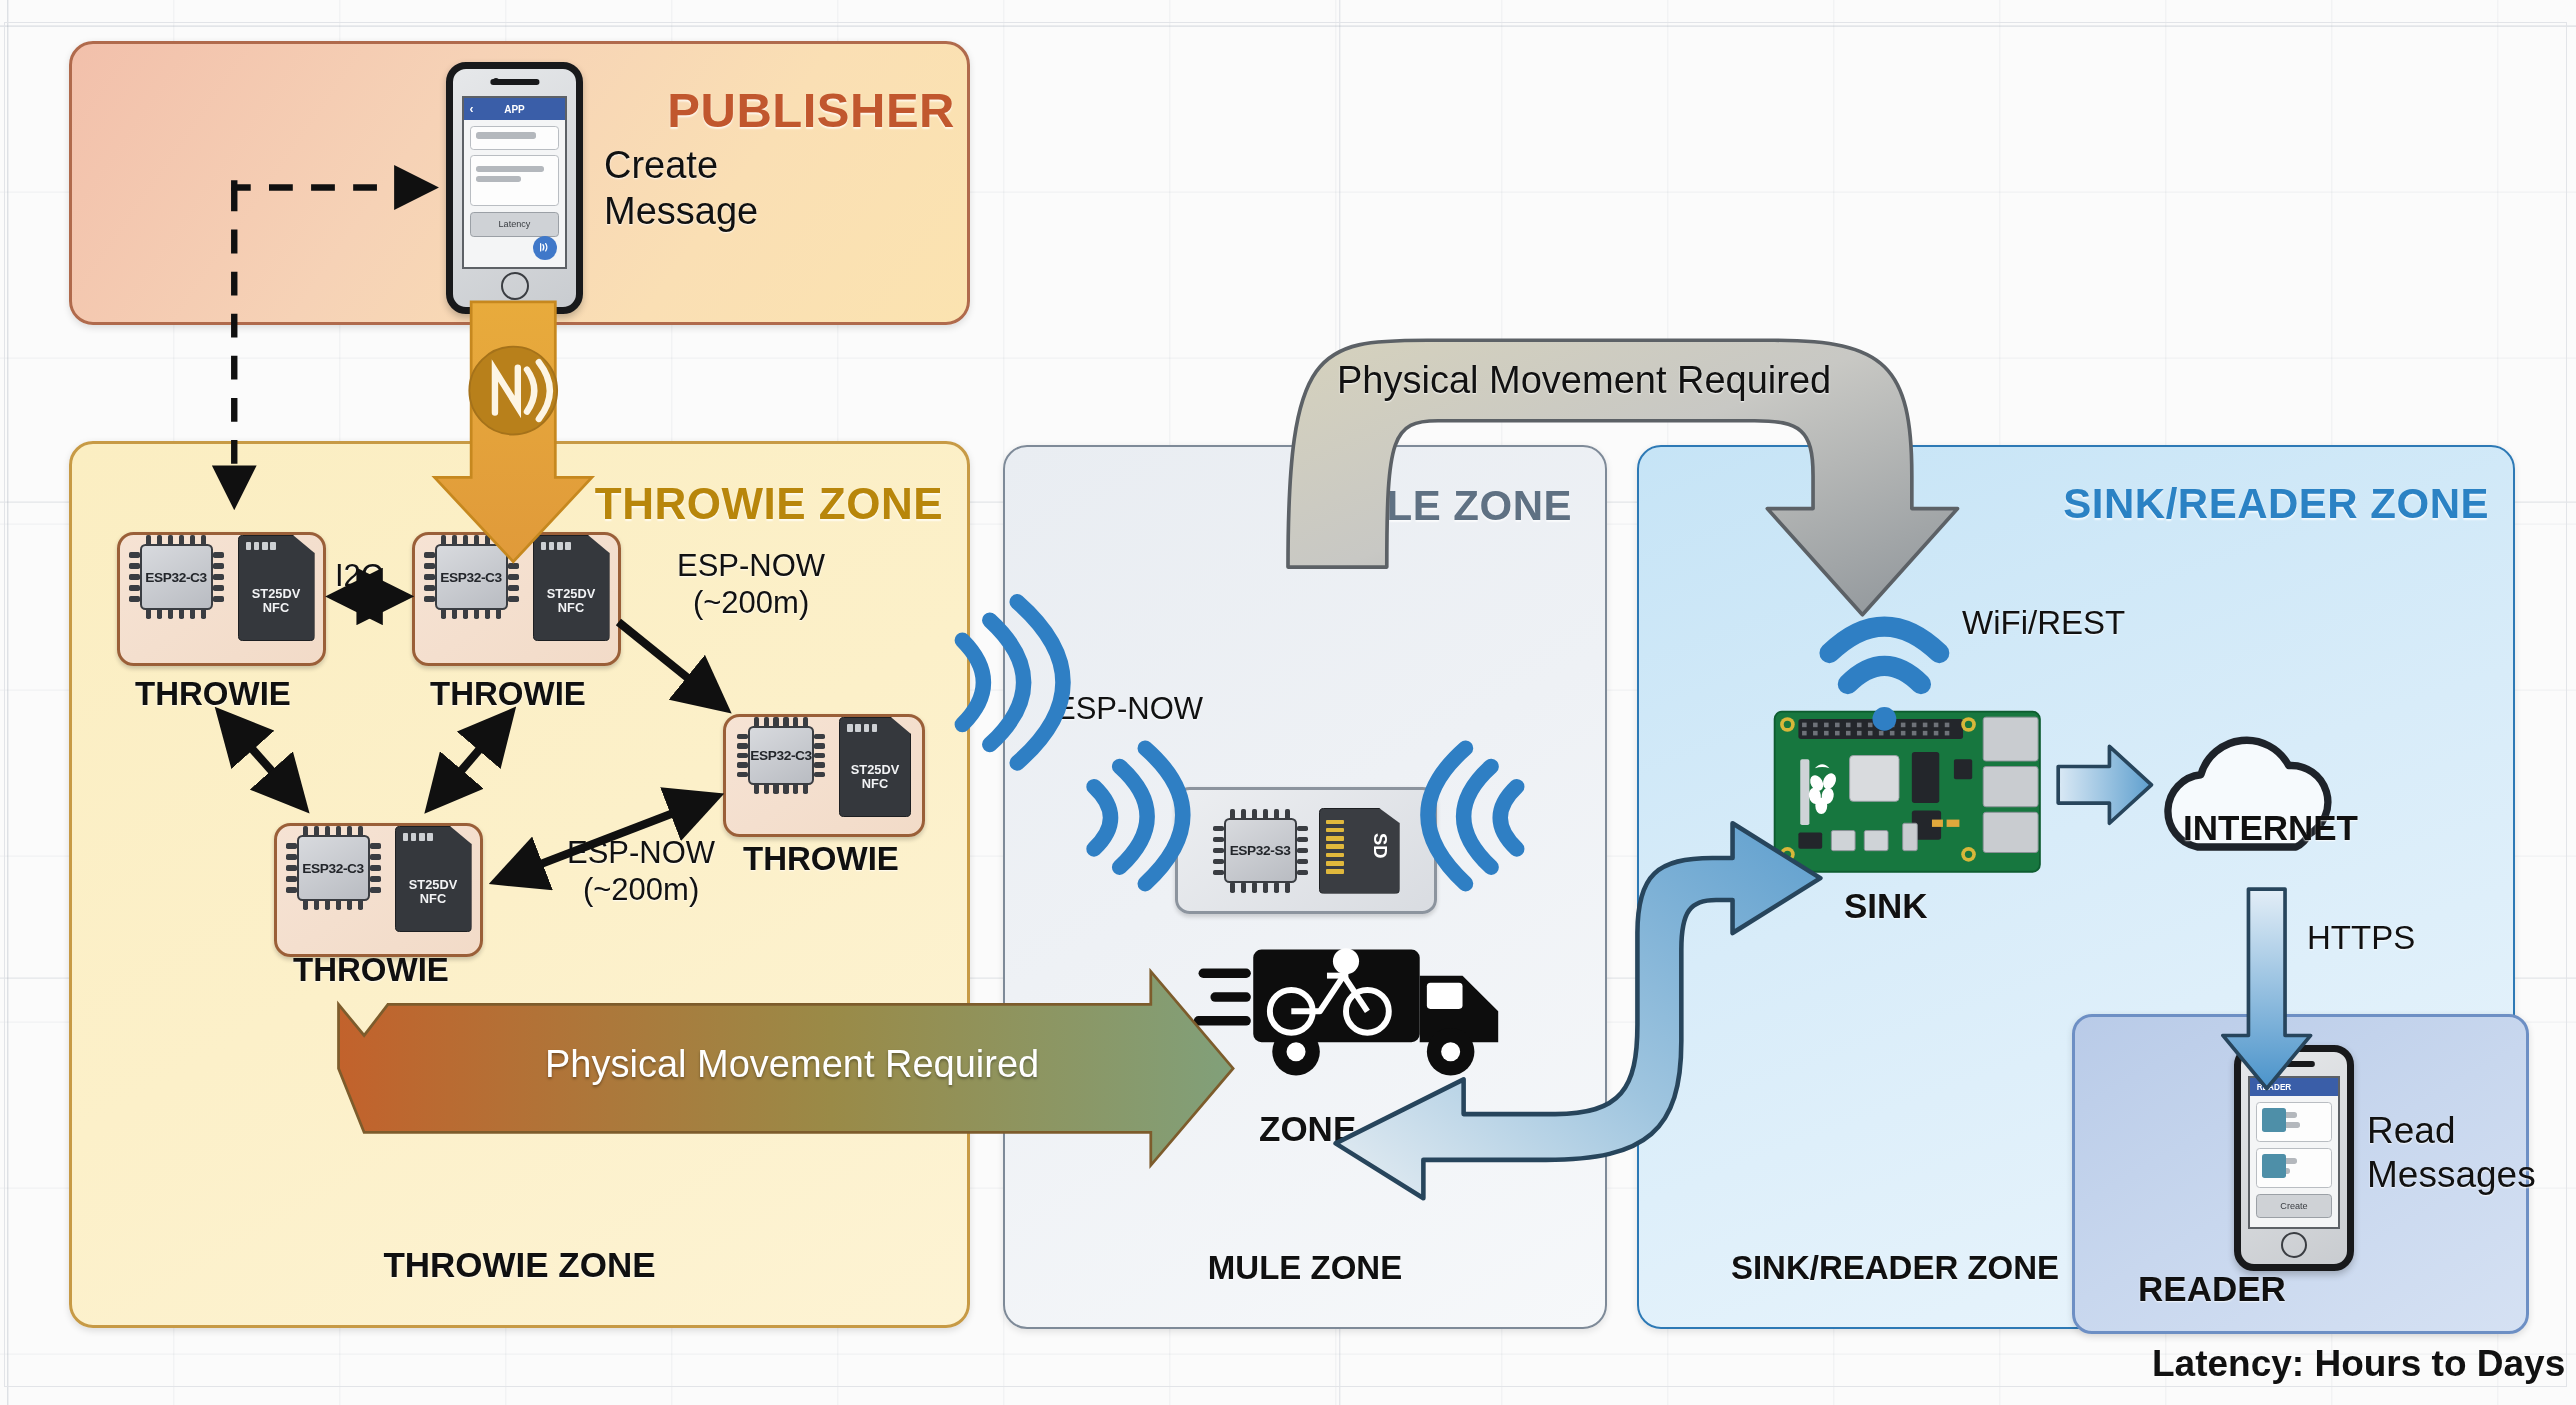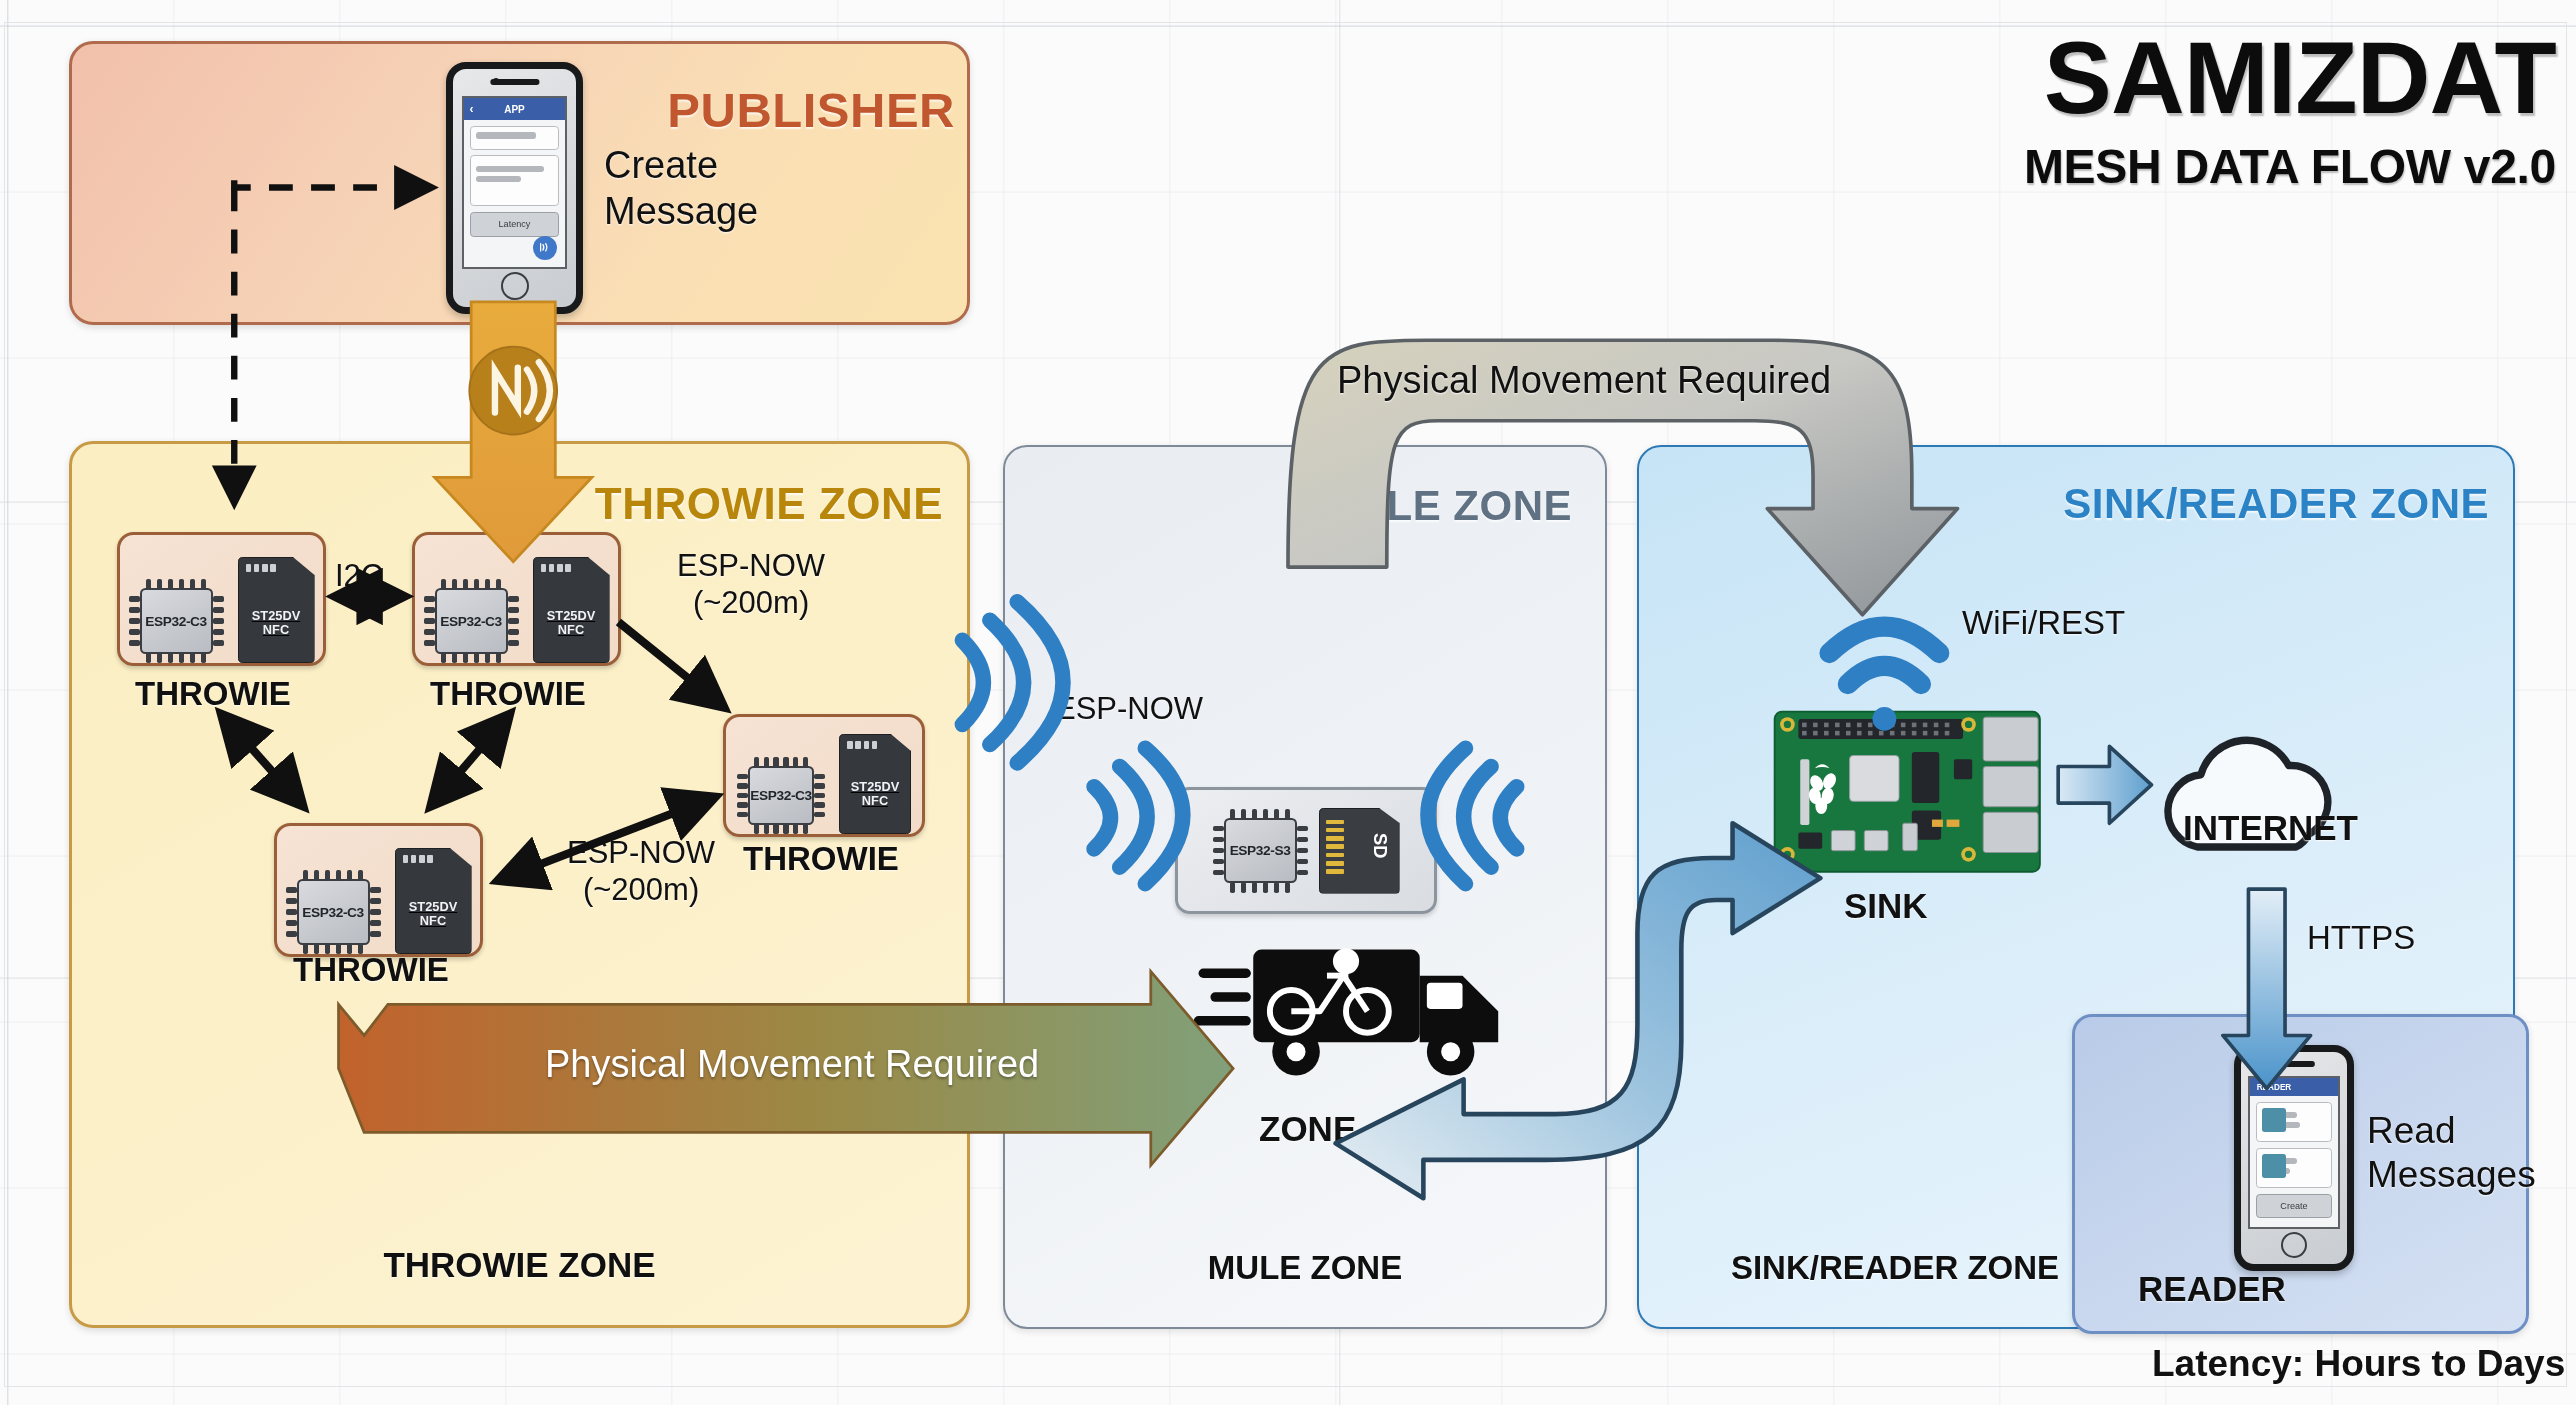--- a/index.html
+++ b/index.html
@@ -96,21 +96,21 @@
      text-shadow:1.8px 2.7px 1.8px rgba(0,0,0,.25);}
   #bigtitle .t2{font-size:48px;font-weight:bold;letter-spacing:-0.3px;color:#0c0c0c;margin-top:9.1px;
      text-shadow:0.9px 1.8px 1.8px rgba(0,0,0,.25);}
 
   
   .throwie{
     position:absolute;width:203px;height:128px;border-radius:16.5px;
     border:3.7px solid #9a5f38;
     background:linear-gradient(145deg,#f6e3d4 0%,#f2dbc8 100%);
     box-shadow:0 2.7px 4.6px rgba(0,0,0,.18);
-    display:flex;align-items:flex-end;justify-content:center;gap:14px;text-decoration:underline;
+    display:flex;align-items:flex-start;justify-content:center;gap:14px;
   }
   .throwie-label{position:absolute;font-size:33px;font-weight:bold;color:#101010;
      text-shadow:0 0.9px 1.8px rgba(255,255,255,.8);white-space:nowrap;}
 
   
   .chip{position:relative;width:95px;height:84px;}
   .chip .body{position:absolute;left:11px;top:9.1px;right:11px;bottom:9.1px;
      background:linear-gradient(150deg,#d8dade,#b9bcc2);border:2.7px solid #3a3d42;border-radius:5.5px;
      display:flex;align-items:center;justify-content:center;}
   .chip .body span{font-size:13.7px;font-weight:bold;color:#23262b;letter-spacing:-0.4px;}
@@ -170,24 +170,20 @@
   .phone .avatar{width:24px;height:24px;background:#4e8fa8;border-radius:2.7px;float:left;margin-right:5.5px;}
 </style>
 </head>
 <body>
 
 <div id="stage">
   <div class="grid"></div>
   <div class="grid2"></div>
   <div class="outerframe"></div>
 
-  <div id="bigtitle">
-    <div class="t1">SAMIZDAT</div>
-    <div class="t2">MESH DATA FLOW v2.0</div>
-  </div>
 
   <div class="zone" id="publisher">
     <div class="zone-title">PUBLISHER</div>
   </div>
 
   <div class="phone" style="left:446px;top:62px;width:123px;height:238px;">
     <div class="cam" style="left:40px;top:9.1px;"></div>
     <div class="speaker" style="top:10px;"></div>
     <div class="screen" style="left:9.1px;top:27.4px;right:9.1px;bottom:38px;">
       <div class="bar" style="height:22px;">

